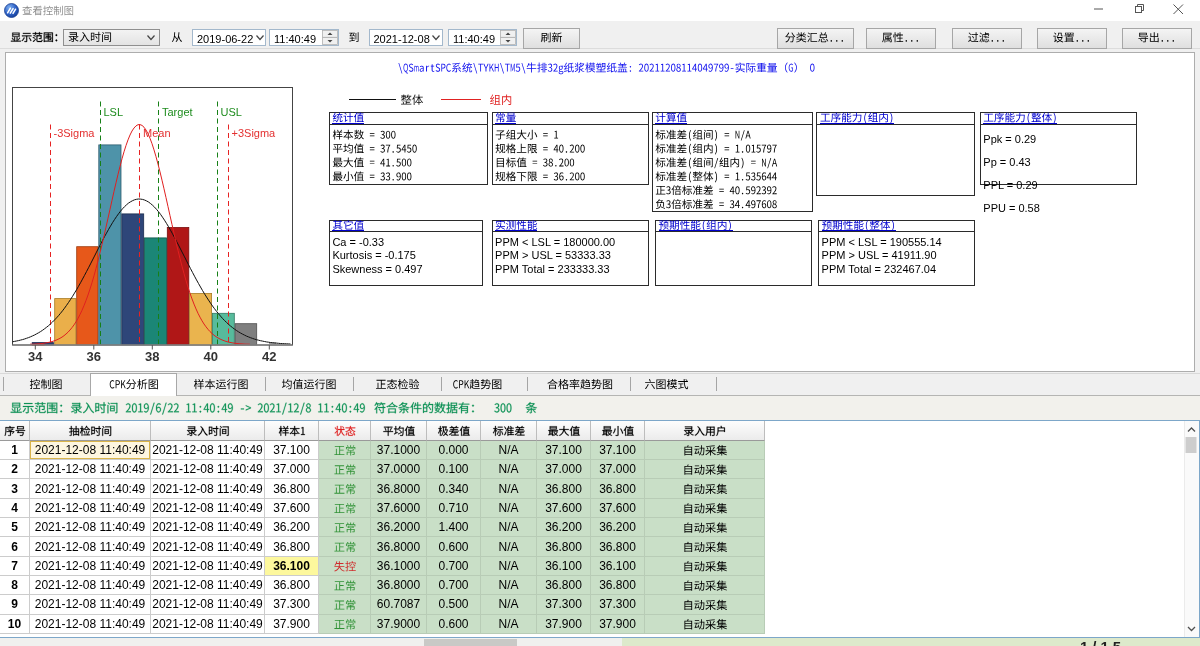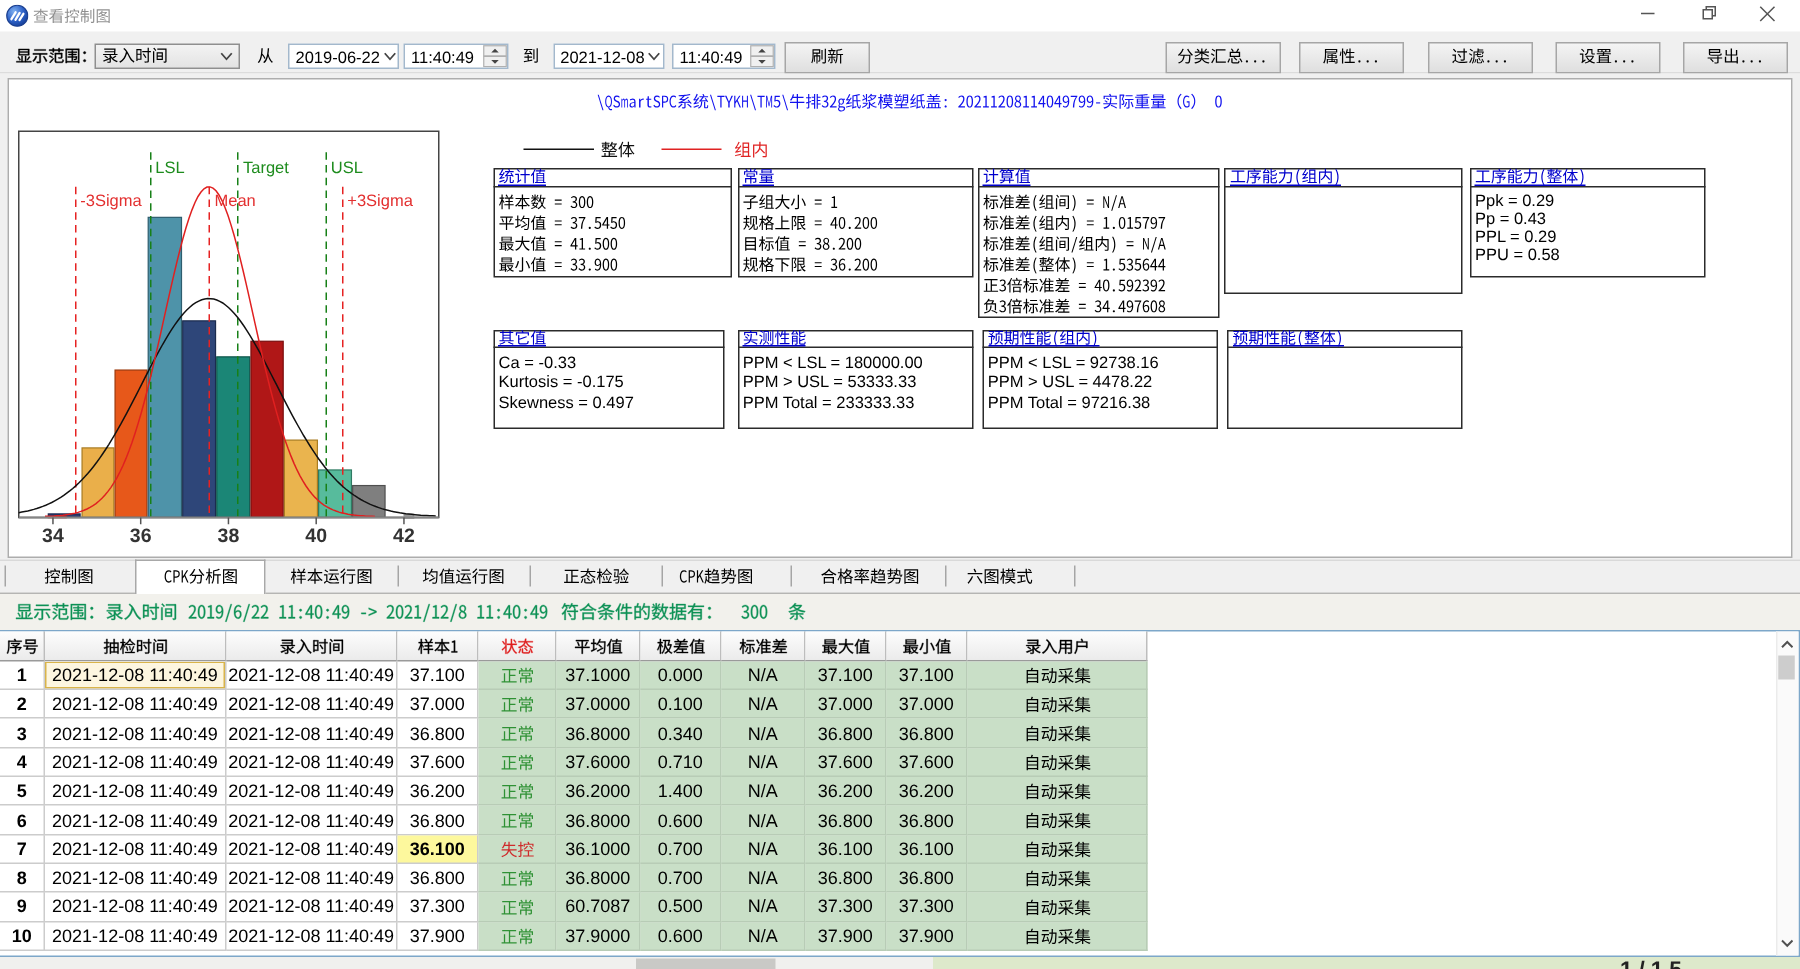--- a/index.html
+++ b/index.html
@@ -89,36 +89,36 @@
     <div class="abs" style="left:495.1px;top:122.6px;width:21.2px;height:0;border-bottom:1px solid #0000cd"></div>
     <div class="abs" style="left:651.7px;top:112px;width:161px;height:100px;border:1px solid #2b2b2b;background:#fff"></div>
     <div class="abs" style="left:651.7px;top:123.8px;width:161px;height:0;border-bottom:1px solid #2b2b2b"></div>
     <div class="abs" style="left:655.3px;top:122.6px;width:31.8px;height:0;border-bottom:1px solid #0000cd"></div>
     <div class="abs" style="left:816.4px;top:112px;width:158.6px;height:84px;border:1px solid #2b2b2b;background:#fff"></div>
     <div class="abs" style="left:816.4px;top:123.8px;width:158.6px;height:0;border-bottom:1px solid #2b2b2b"></div>
     <div class="abs" style="left:820px;top:122.6px;width:74.2px;height:0;border-bottom:1px solid #0000cd"></div>
     <div class="abs" style="left:979.7px;top:112px;width:157.3px;height:73.4px;border:1px solid #2b2b2b;background:#fff"></div>
     <div class="abs" style="left:979.7px;top:123.8px;width:157.3px;height:0;border-bottom:1px solid #2b2b2b"></div>
     <div class="abs" style="left:983.3px;top:122.6px;width:74.2px;height:0;border-bottom:1px solid #0000cd"></div>
-    <div class="abs" style="left:983.3px;top:127.9px;font-size:11px;line-height:12px;white-space:pre;color:#000">Ppk = 0.29<br>Pp = 0.43<br>PPL = 0.29<br>PPU = 0.58</div>
+    <div class="abs" style="left:983.3px;top:127.9px;font-size:11px;line-height:23px;white-space:pre;color:#000">Ppk = 0.29<br>Pp = 0.43<br>PPL = 0.29<br>PPU = 0.58</div>
     <div class="abs" style="left:328.8px;top:219.6px;width:154.7px;height:66.5px;border:1px solid #2b2b2b;background:#fff"></div>
     <div class="abs" style="left:328.8px;top:231.4px;width:154.7px;height:0;border-bottom:1px solid #2b2b2b"></div>
     <div class="abs" style="left:332.4px;top:230.2px;width:31.8px;height:0;border-bottom:1px solid #0000cd"></div>
     <div class="abs" style="left:332.4px;top:235.5px;font-size:11px;line-height:13.9px;white-space:pre;color:#000">Ca = -0.33<br>Kurtosis = -0.175<br>Skewness = 0.497</div>
     <div class="abs" style="left:491.5px;top:219.6px;width:157.5px;height:66.5px;border:1px solid #2b2b2b;background:#fff"></div>
     <div class="abs" style="left:491.5px;top:231.4px;width:157.5px;height:0;border-bottom:1px solid #2b2b2b"></div>
     <div class="abs" style="left:495.1px;top:230.2px;width:42.4px;height:0;border-bottom:1px solid #0000cd"></div>
     <div class="abs" style="left:495.1px;top:235.5px;font-size:11px;line-height:13.9px;white-space:pre;color:#000">PPM &lt; LSL = 180000.00<br>PPM &gt; USL = 53333.33<br>PPM Total = 233333.33</div>
     <div class="abs" style="left:654.9px;top:219.6px;width:157.4px;height:66.5px;border:1px solid #2b2b2b;background:#fff"></div>
     <div class="abs" style="left:654.9px;top:231.4px;width:157.4px;height:0;border-bottom:1px solid #2b2b2b"></div>
     <div class="abs" style="left:658.5px;top:230.2px;width:74.2px;height:0;border-bottom:1px solid #0000cd"></div>
-    <div class="abs" style="left:658.5px;top:235.5px;font-size:11px;line-height:13.9px;white-space:pre;color:#000">PPM &lt; LSL = 92738.16<br>PPM &gt; USL = 4478.22<br>PPM Total = 97216.38</div>
     <div class="abs" style="left:818px;top:219.6px;width:157.4px;height:66.5px;border:1px solid #2b2b2b;background:#fff"></div>
     <div class="abs" style="left:818px;top:231.4px;width:157.4px;height:0;border-bottom:1px solid #2b2b2b"></div>
     <div class="abs" style="left:821.6px;top:230.2px;width:74.2px;height:0;border-bottom:1px solid #0000cd"></div>
+    <div class="abs" style="left:821.6px;top:235.5px;font-size:11px;line-height:13.9px;white-space:pre;color:#000">PPM &lt; LSL = 190555.14<br>PPM &gt; USL = 41911.90<br>PPM Total = 232467.04</div>
     <svg class="abs" style="left:0;top:0" width="320" height="375" viewBox="0 0 320 375">
       <rect x="12.5" y="87.5" width="280" height="257.5" fill="none" stroke="#444" stroke-width="1"></rect>
       <rect x="32.2" y="342.6" width="21.2" height="2.2" fill="#2a3a6e" stroke="#1b2850" stroke-width="0.8"></rect>
       <rect x="54.7" y="298.6" width="21.2" height="46.2" fill="#eaaf4a" stroke="#a87c22" stroke-width="0.8"></rect>
       <rect x="76.7" y="246.7" width="21.3" height="98.1" fill="#e7581a" stroke="#9c3a0e" stroke-width="0.8"></rect>
       <rect x="98.8" y="144.9" width="22.2" height="199.9" fill="#4e93a9" stroke="#2e5d6e" stroke-width="0.8"></rect>
       <rect x="121.8" y="213.9" width="21.9" height="130.9" fill="#2e4679" stroke="#1b2c4e" stroke-width="0.8"></rect>
       <rect x="144.5" y="237.9" width="22.0" height="106.9" fill="#1b8676" stroke="#0e554a" stroke-width="0.8"></rect>
       <rect x="167.3" y="227.5" width="21.5" height="117.3" fill="#b01717" stroke="#7a0d0d" stroke-width="0.8"></rect>
       <rect x="189.6" y="293.4" width="22.0" height="51.4" fill="#eab44e" stroke="#a87c22" stroke-width="0.8"></rect>

